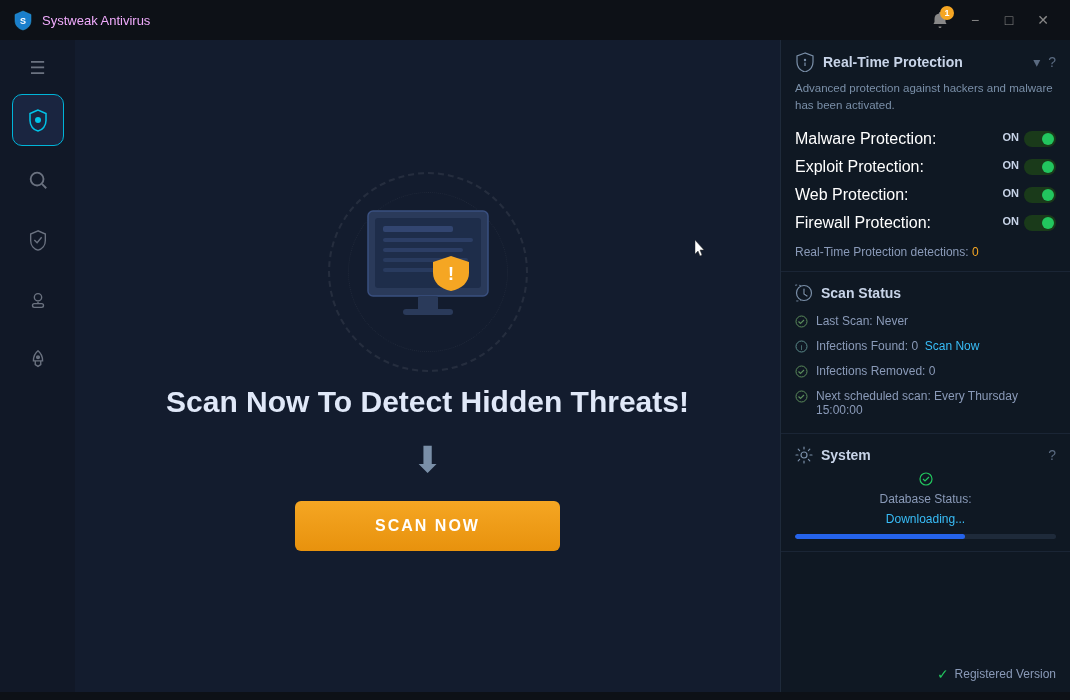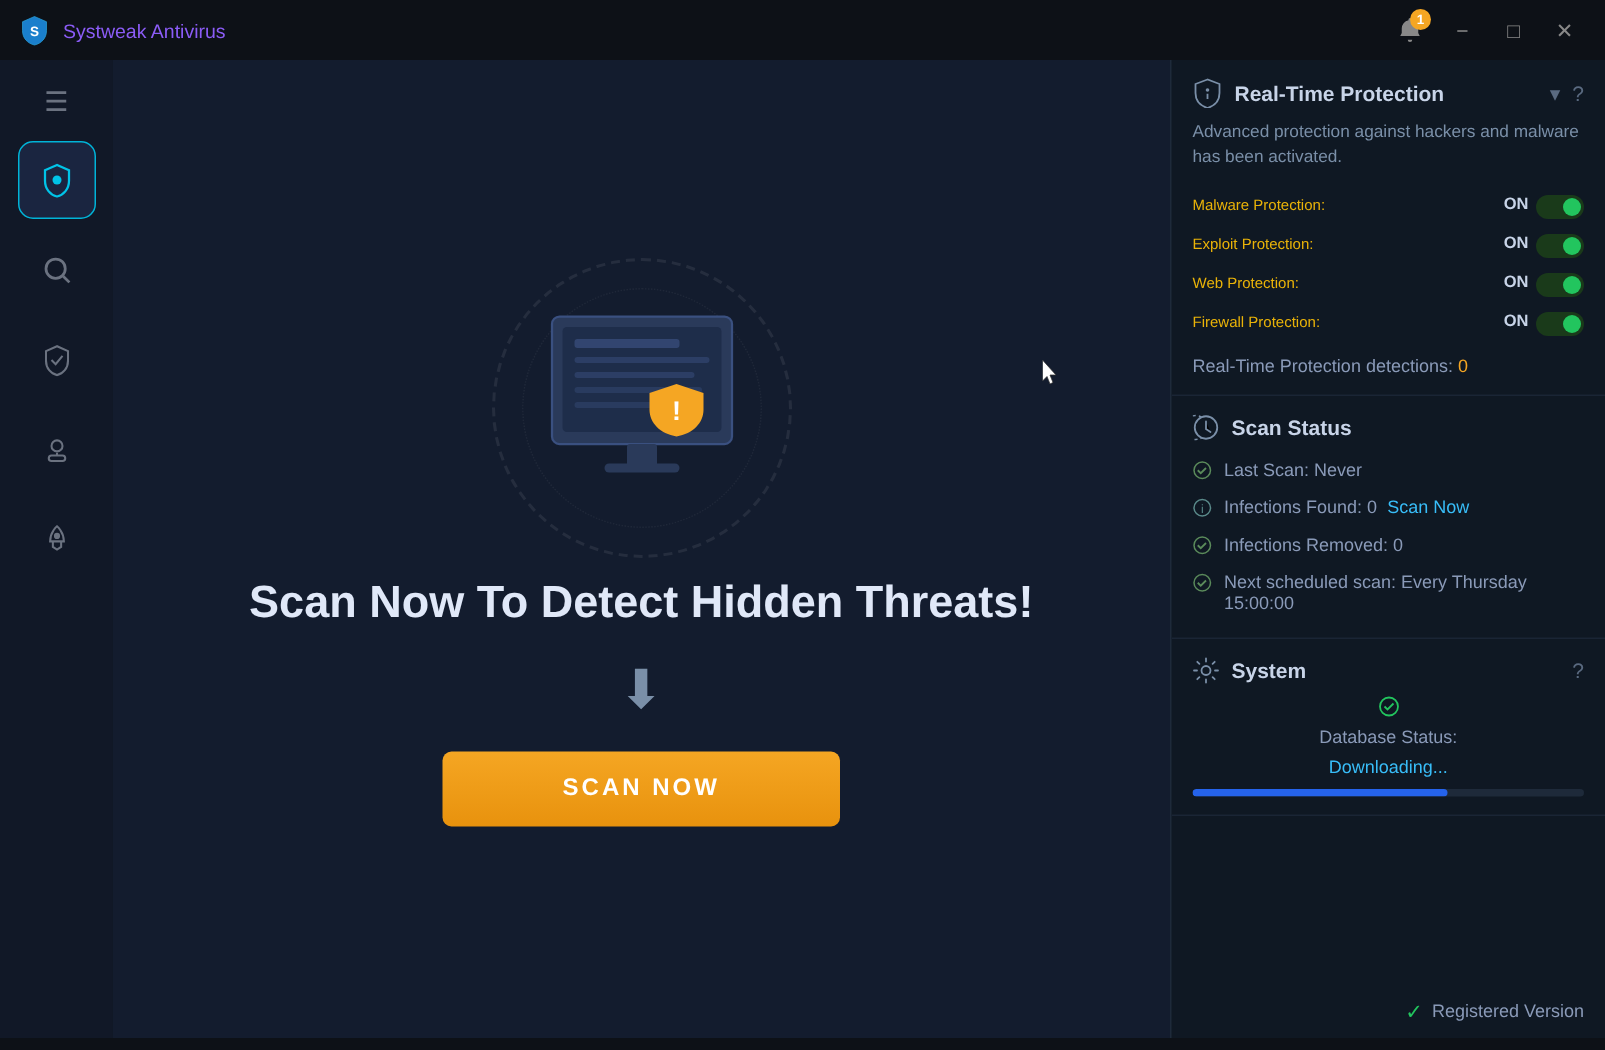--- a/index.html
+++ b/index.html
@@ -22,21 +22,21 @@
       padding: 0 12px;
       flex-shrink: 0;
     }
     .title-bar-logo {
       display: flex;
       align-items: center;
       gap: 8px;
       flex: 1;
     }
     .title-bar-title {
-      color: #8b5cf6;
+      color: #f0abfc;
       font-size: 13px;
     }
     .title-bar-controls {
       display: flex;
       align-items: center;
       gap: 4px;
     }
     .tb-btn {
       width: 30px;
       height: 24px;
@@ -240,22 +240,22 @@
       margin-bottom: 10px;
     }
 
     .protection-row {
       display: flex;
       align-items: center;
       justify-content: space-between;
       padding: 5px 0;
     }
     .protection-label {
-      color: #eab308;
-      font-size: 10px;
+      color: #ffffff;
+      font-size: 16px;
     }
     .toggle-on {
       display: flex;
       align-items: flex-start;
       gap: 5px;
       font-size: 11px;
       font-weight: bold;
       color: #c8d4e8;
     }
     .toggle-dot {

